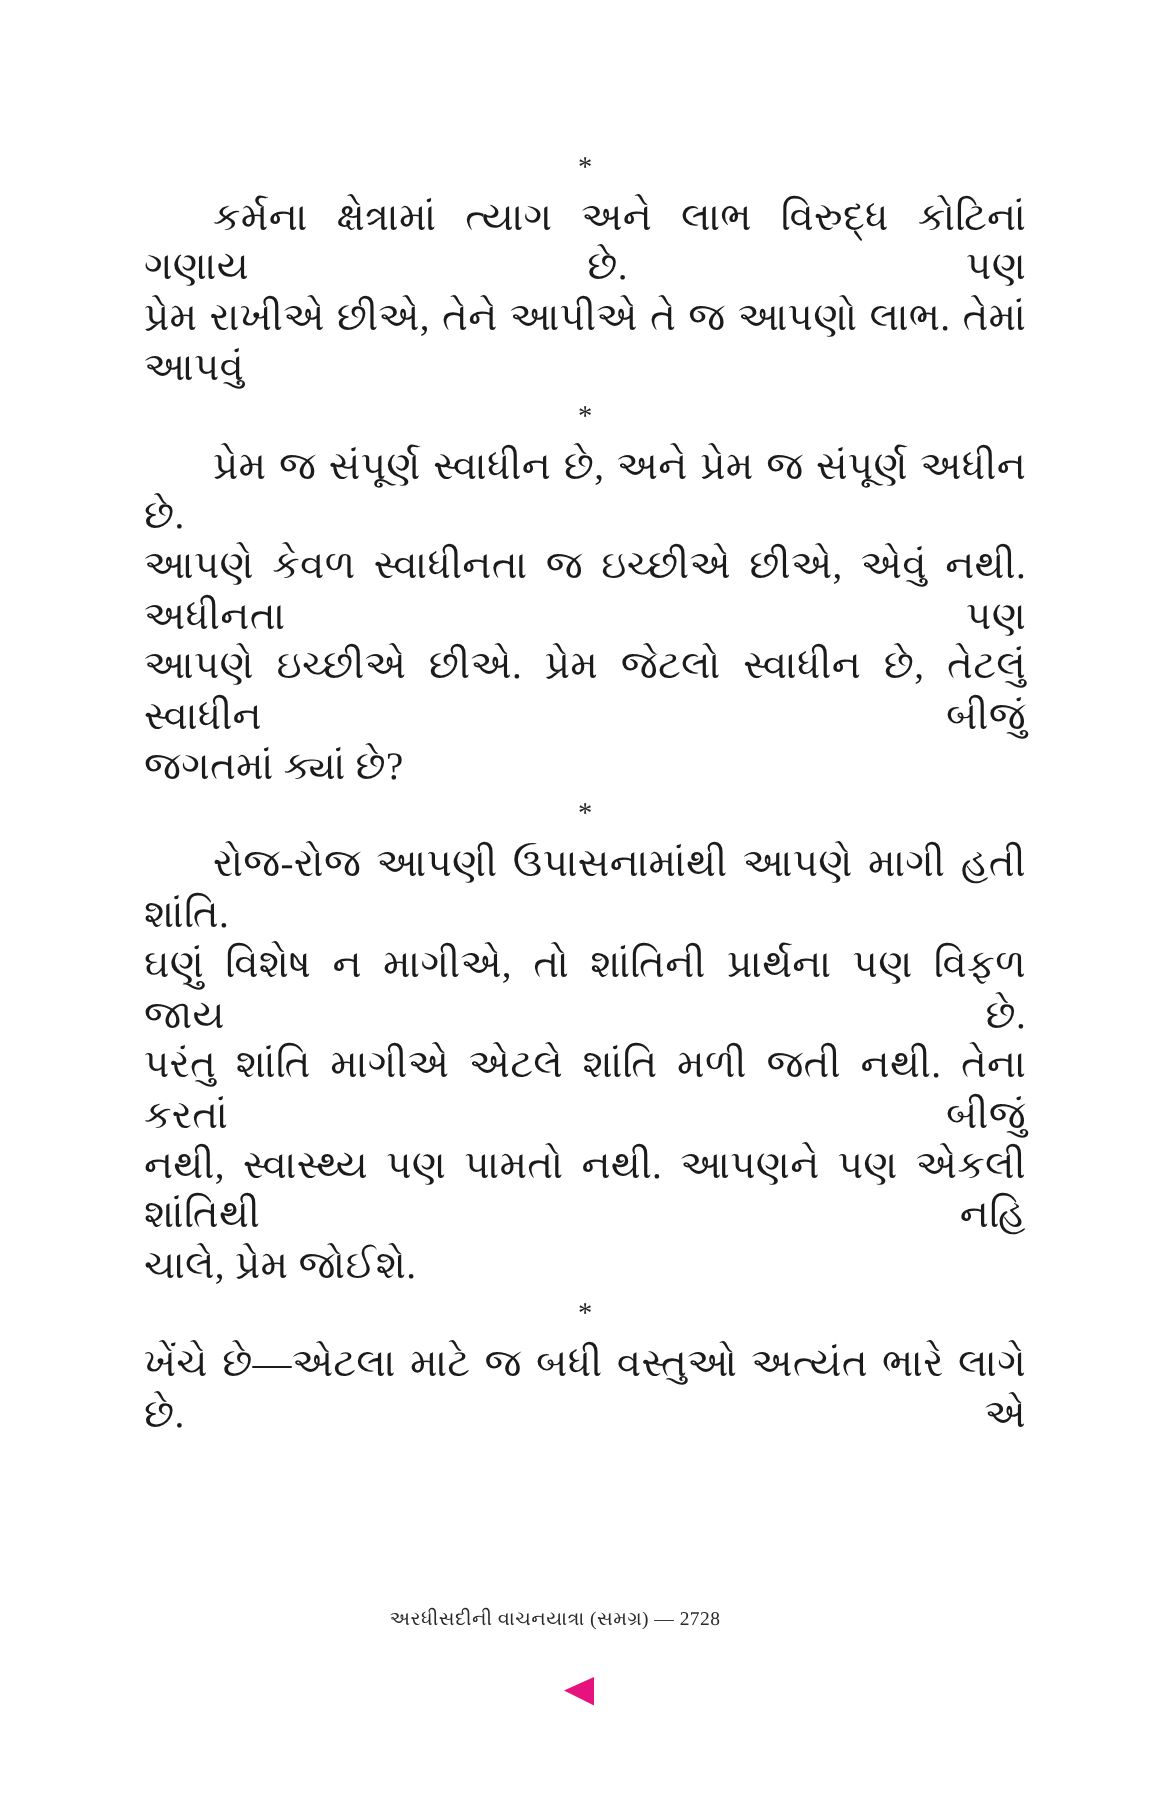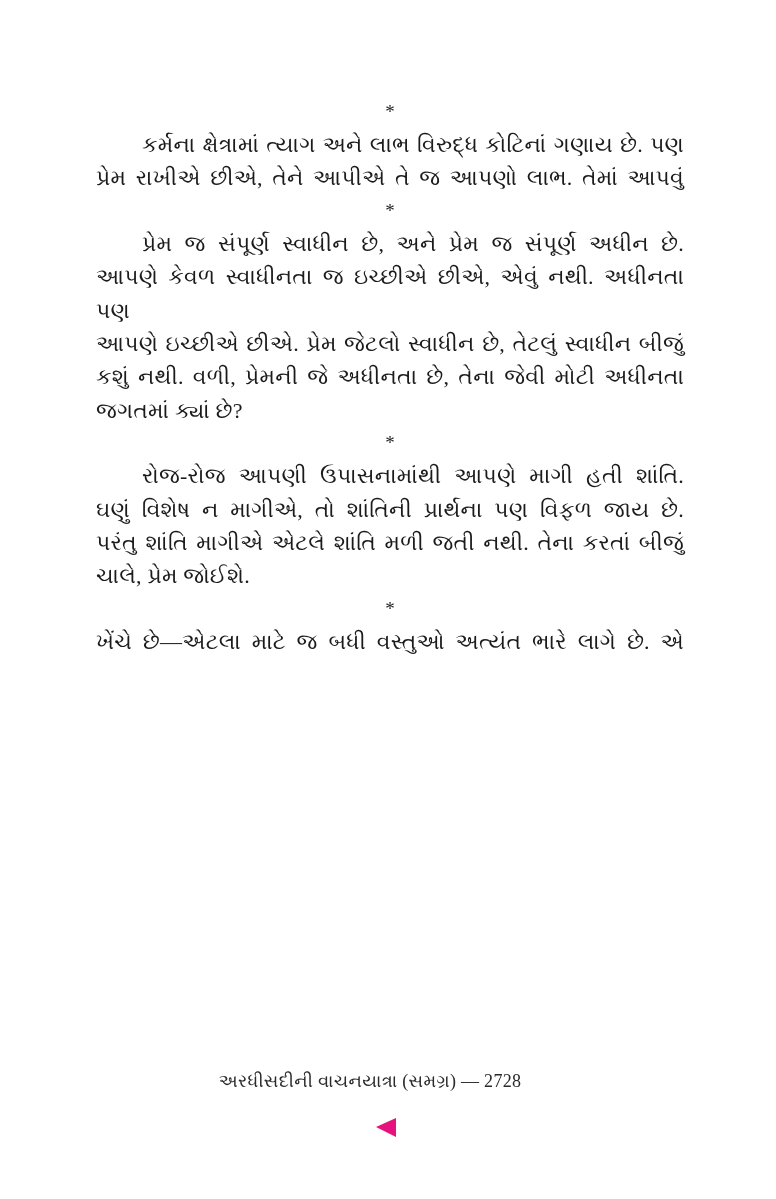--- a/index.html
+++ b/index.html
@@ -17,34 +17,34 @@
     width: 588px;
   }
   .sep {
     text-align: center;
     font-size: 19px;
     line-height: 32px;
     height: 32px;
     color: #222;
   }
   .line {
-    font-size: 22px;
+    font-size: 26px;
     line-height: 33.4px;
     text-align: justify;
     text-align-last: justify;
     letter-spacing: 0.2px;
   }
   .line.first { text-indent: 46px; }
   .line.lastline { text-align-last: left; }
   .footer {
     position: absolute;
     top: 1071px; left: 0;
     width: 740px;
     text-align: center;
-    font-size: 18px;
+    font-size: 13px;
     color: #2a2a2a;
     letter-spacing: 0.3px;
   }
   .back-arrow {
     position: absolute;
     left: 376px; top: 1118px;
     width: 0; height: 0;
     border-top: 9px solid transparent;
     border-bottom: 10px solid transparent;
     border-right: 20px solid #e6137e;
@@ -62,30 +62,30 @@
     <div class="line first">કર્મના ક્ષેત્રામાં ત્યાગ અને લાભ વિરુદ્ધ કોટિનાં ગણાય છે. પણ</div>
     <div class="line">પ્રેમ રાખીએ છીએ, તેને આપીએ તે જ આપણો લાભ. તેમાં આપવું</div>
   </div>
 
   <div class="sep">*</div>
 
   <div class="para">
     <div class="line first">પ્રેમ જ સંપૂર્ણ સ્વાધીન છે, અને પ્રેમ જ સંપૂર્ણ અધીન છે.</div>
     <div class="line">આપણે કેવળ સ્વાધીનતા જ ઇચ્છીએ છીએ, એવું નથી. અધીનતા પણ</div>
     <div class="line">આપણે ઇચ્છીએ છીએ. પ્રેમ જેટલો સ્વાધીન છે, તેટલું સ્વાધીન બીજું</div>
-    <div class="line">કશું નથી. વળી, પ્રેમની જે અધીનતા છે, તેના જેવી મોટી અધીનતા</div>
     <div class="line lastline">જગતમાં ક્યાં છે?</div>
   </div>
 
   <div class="sep">*</div>
 
   <div class="para">
     <div class="line first">રોજ-રોજ આપણી ઉપાસનામાંથી આપણે માગી હતી શાંતિ.</div>
     <div class="line">ઘણું વિશેષ ન માગીએ, તો શાંતિની પ્રાર્થના પણ વિફળ જાય છે.</div>
     <div class="line">પરંતુ શાંતિ માગીએ એટલે શાંતિ મળી જતી નથી. તેના કરતાં બીજું</div>
+    <div class="line">નથી, સ્વાસ્થ્ય પણ પામતો નથી. આપણને પણ એકલી શાંતિથી નહિ</div>
     <div class="line lastline">ચાલે, પ્રેમ જોઈશે.</div>
   </div>
 
   <div class="sep">*</div>
 
   <div class="para">
     <div class="line">ખેંચે છે—એટલા માટે જ બધી વસ્તુઓ અત્યંત ભારે લાગે છે. એ</div>
 
   </div>
 

